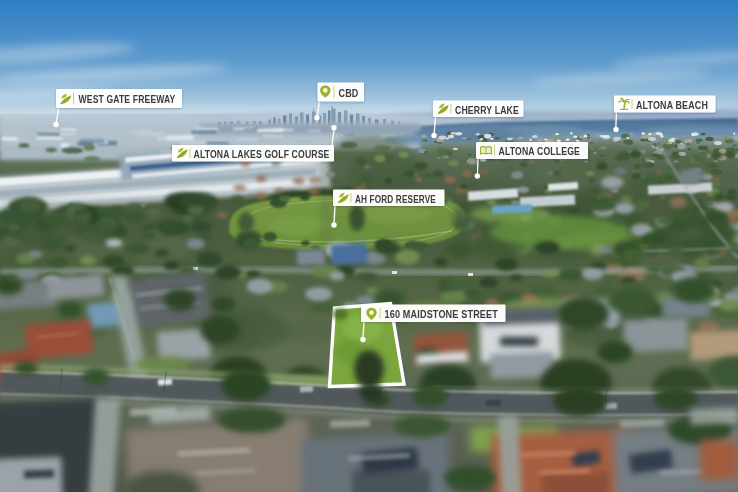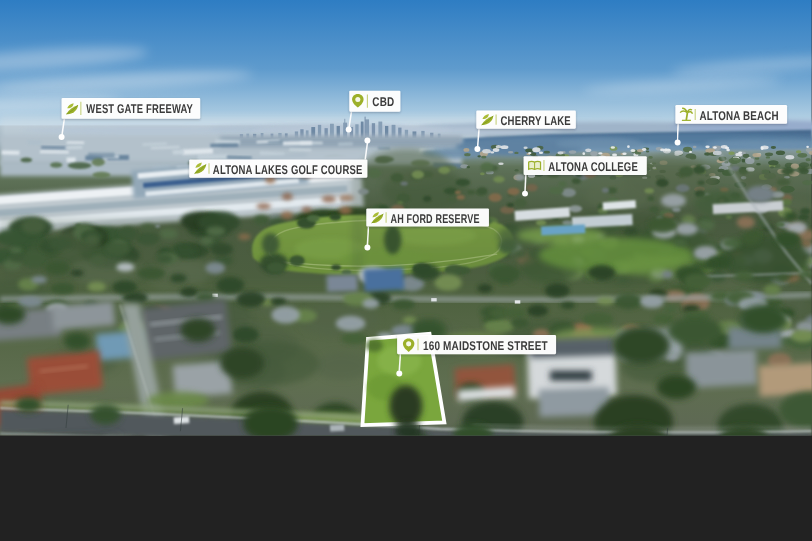--- a/index.html
+++ b/index.html
@@ -1,16 +1,16 @@
 <!DOCTYPE html>
 <html><head>
 <meta charset="utf-8">
 <style>
 html,body{margin:0;padding:0;background:#222;}
-#stage{position:relative;width:738px;height:396px;overflow:hidden;font-family:"Liberation Sans",sans-serif;}
+#stage{position:relative;width:738px;height:492px;overflow:hidden;font-family:"Liberation Sans",sans-serif;}
 </style>
 </head>
 <body>
 <div id="stage">
 <svg width="738" height="492" viewBox="0 0 738 492" xmlns="http://www.w3.org/2000/svg">
 <defs>
 <linearGradient id="sky" x1="0" y1="0" x2="0" y2="1">
  <stop offset="0" stop-color="#2e7dc3"></stop>
  <stop offset="0.46" stop-color="#5f9bcd"></stop>
  <stop offset="0.78" stop-color="#aecde2"></stop>

